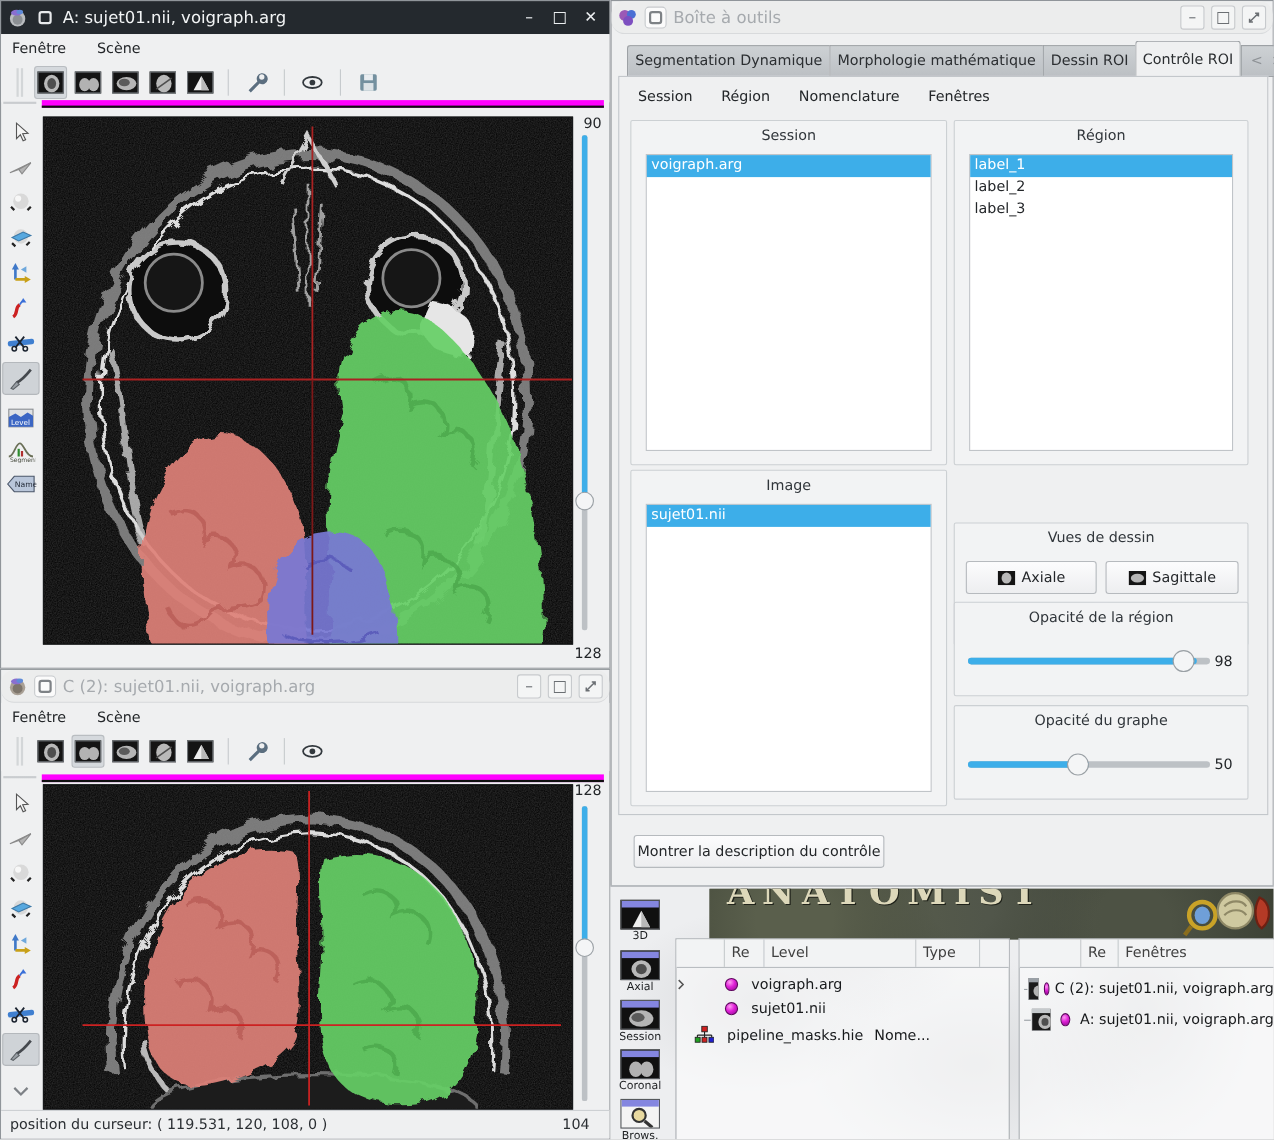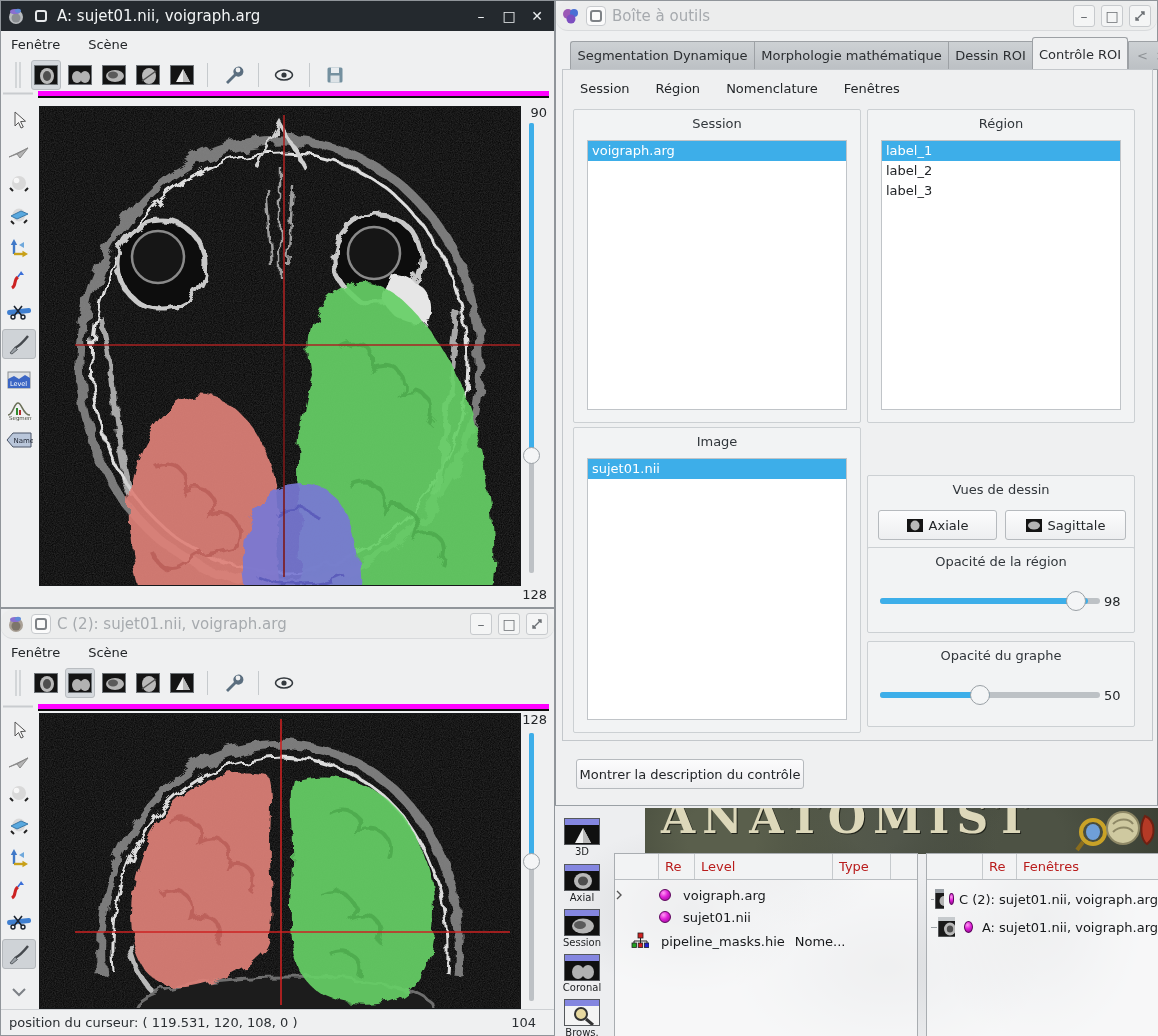--- a/index.html
+++ b/index.html
@@ -67,30 +67,30 @@
       radial-gradient(ellipse 180px 120px at 22% 45%, rgba(110,115,120,.16), transparent 70%),
       radial-gradient(ellipse 220px 140px at 55% 70%, rgba(110,115,120,.14), transparent 70%),
       radial-gradient(ellipse 150px 180px at 80% 50%, rgba(110,115,120,.15), transparent 70%),
       radial-gradient(ellipse 120px 90px at 40% 25%, rgba(110,115,120,.12), transparent 70%);}
   .side-btn{position:absolute;width:46px;text-align:center;}
   .side-ico{width:36px;height:27px;margin:0 auto;border:1px solid #55585c;position:relative;overflow:hidden;background:#101010;}
   .side-ico .strip{position:absolute;top:0;left:0;right:0;height:6px;background:#8486e0;}
   .side-lbl{font-size:10px;color:#1c1e20;margin-top:1px;}
   .dtable{position:absolute;background:rgba(255,255,255,0.55);border:1px solid #a9adb1;}
   .dhead{position:absolute;top:0;left:0;right:0;height:26px;display:flex;background:#f2f3f4;border-bottom:1px solid #b9bdc1;}
-  .dh{display:flex;align-items:center;padding:12px 6px;border-right:1px solid #c6cacd;color:#b91c1c;white-space:nowrap;overflow:hidden;}
+  .dh{display:flex;align-items:center;padding:12px 6px;border-right:1px solid #c6cacd;color:#404040;white-space:nowrap;overflow:hidden;}
   .drow{position:absolute;left:0;right:0;height:22px;display:flex;align-items:center;white-space:nowrap;overflow:hidden;color:#17191b;}
   .ball{width:12px;height:12px;border-radius:50%;background:radial-gradient(circle at 35% 30%,#ff9bf2 0%,#e020d8 45%,#8d0b8d 100%);border:1px solid #5e045e;}
   .banner{position:absolute;overflow:hidden;
      background:radial-gradient(circle at 15% 60%, #5a5f4c 0 8%, transparent 40%),
                 radial-gradient(circle at 45% 30%, #51564a 0 10%, transparent 45%),
                 radial-gradient(circle at 75% 70%, #4d5244 0 9%, transparent 40%),
                 #383d31;}
   .banner-text{position:absolute;top:-16px;left:16px;font-family:"DejaVu Serif",serif;font-weight:bold;
-     font-size:44px;letter-spacing:7px;color:#ddd8ba;text-shadow:1px 1px 0 #20231b;white-space:nowrap;}
+     font-size:32px;letter-spacing:7px;color:#ddd8ba;text-shadow:1px 1px 0 #20231b;white-space:nowrap;}
   .statusbar{position:absolute;left:0;right:0;height:26px;display:flex;align-items:center;padding:0 8px;
      background:#eff0f1;border-top:1px solid #cdd0d3;color:#2b2f33;font-size:13px;}
   svg{display:block;}
 </style>
 </head>
 <body>
 
 <div class="screen">
 
   <div class="win" style="left:0;top:0;width:555px;height:608px;">

